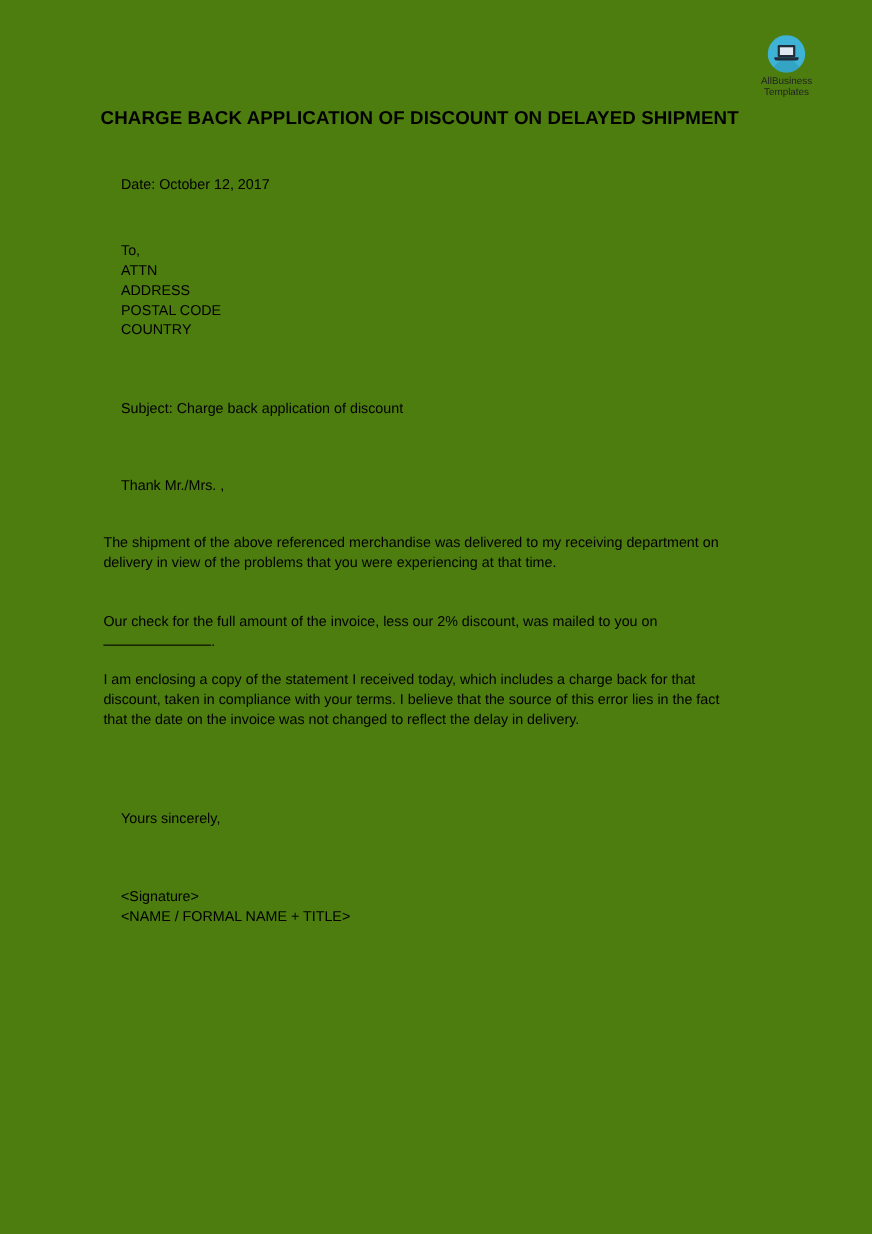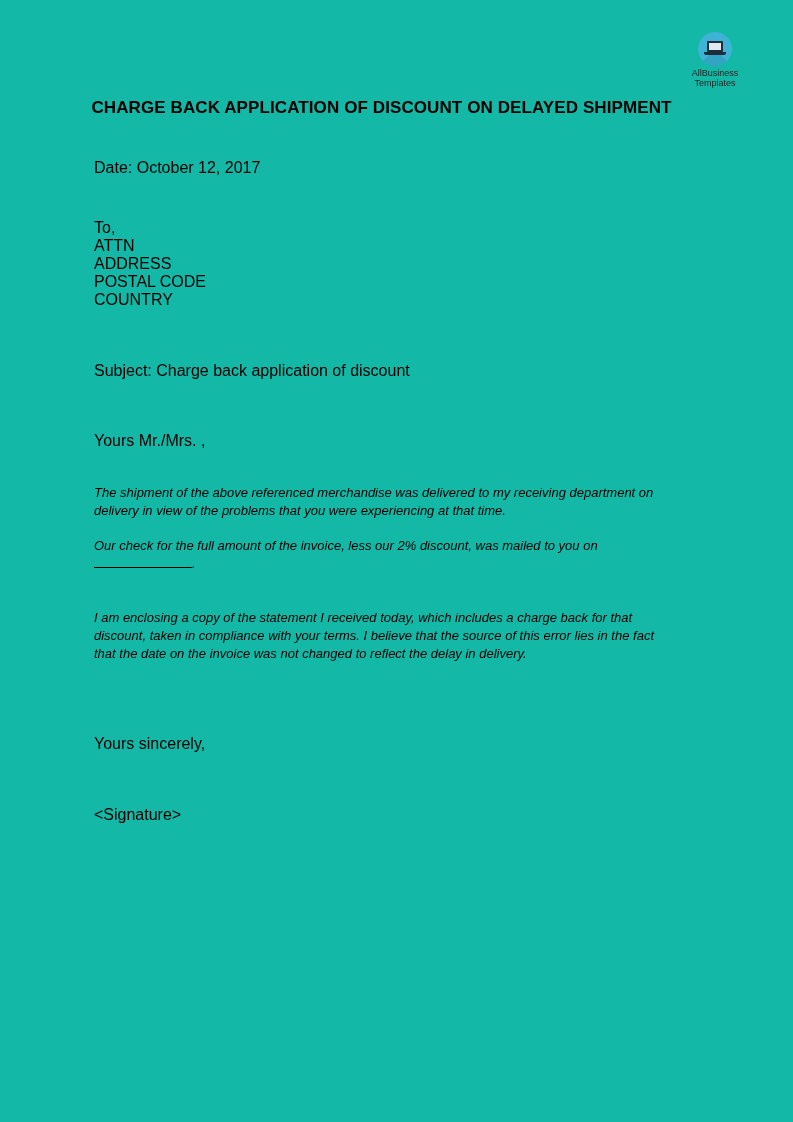--- a/index.html
+++ b/index.html
@@ -12,21 +12,21 @@
     height: 1122px;
     position: relative;
     overflow: hidden;
     font-family: "Liberation Sans", "DejaVu Sans", sans-serif;
     color: #000000;
   }
   .page {
     position: absolute;
     left: 0; top: 0;
     width: 793px; height: 1122px;
-    background: #14b8a6;
+    background: #4d7c0f;
   }
   .logo {
     position: absolute;
     left: 680px;
     top: 32px;
     width: 70px;
     text-align: center;
   }
   .logo-circle {
     width: 34px;
@@ -81,33 +81,32 @@
     left: 0;
     top: 98px;
     width: 763px;
     text-align: center;
     font-size: 17px;
     font-weight: bold;
     letter-spacing: 0.1px;
   }
   .text {
     position: absolute;
-    left: 94px;
-    font-size: 16px;
+    left: 110px;
+    font-size: 13px;
     line-height: 18px;
     white-space: nowrap;
   }
   .bold { font-weight: normal; }
   .para {
     position: absolute;
     left: 94px;
     width: 610px;
     font-size: 13px;
     line-height: 18px;
-    font-style: italic;
   }
   .para .line { display: block; white-space: nowrap; }
   .blank {
     display: inline-block;
     border-bottom: 1px solid #000;
     height: 12px;
     vertical-align: baseline;
   }
 </style>
 </head>
@@ -129,36 +128,37 @@
   <div class="text" style="top:159px">Date: October 12, 2017</div>
 
   <div class="text" style="top:219px">To,</div>
   <div class="text" style="top:237px">ATTN</div>
   <div class="text" style="top:255px">ADDRESS</div>
   <div class="text" style="top:273px">POSTAL CODE</div>
   <div class="text" style="top:291px">COUNTRY</div>
 
   <div class="text bold" style="top:362px">Subject: Charge back application of discount</div>
 
-  <div class="text" style="top:432px">Yours Mr./Mrs. ,</div>
+  <div class="text" style="top:432px">Thank Mr./Mrs. ,</div>
 
   <div class="para" style="top:484px">
     <span class="line">The shipment of the above referenced merchandise was delivered to my receiving department on</span>
     <span class="line">delivery in view of the problems that you were experiencing at that time.</span>
   </div>
 
-  <div class="para" style="top:537px">
+  <div class="para" style="top:556px">
     <span class="line">Our check for the full amount of the invoice, less our 2% discount, was mailed to you on</span>
     <span class="line"><span class="blank" style="width:98px"></span><span>.</span></span>
   </div>
 
   <div class="para" style="top:609px">
     <span class="line">I am enclosing a copy of the statement I received today, which includes a charge back for that</span>
     <span class="line">discount, taken in compliance with your terms.  I believe that the source of this error lies in the fact</span>
     <span class="line">that the date on the invoice was not changed to reflect the delay in delivery.</span>
   </div>
 
 
   <div class="text" style="top:735px">Yours sincerely,</div>
 
   <div class="text" style="top:806px">&lt;Signature&gt;</div>
+  <div class="text" style="top:824px">&lt;NAME / FORMAL NAME + TITLE&gt;</div>
 
 </div>
 
 </body></html>

